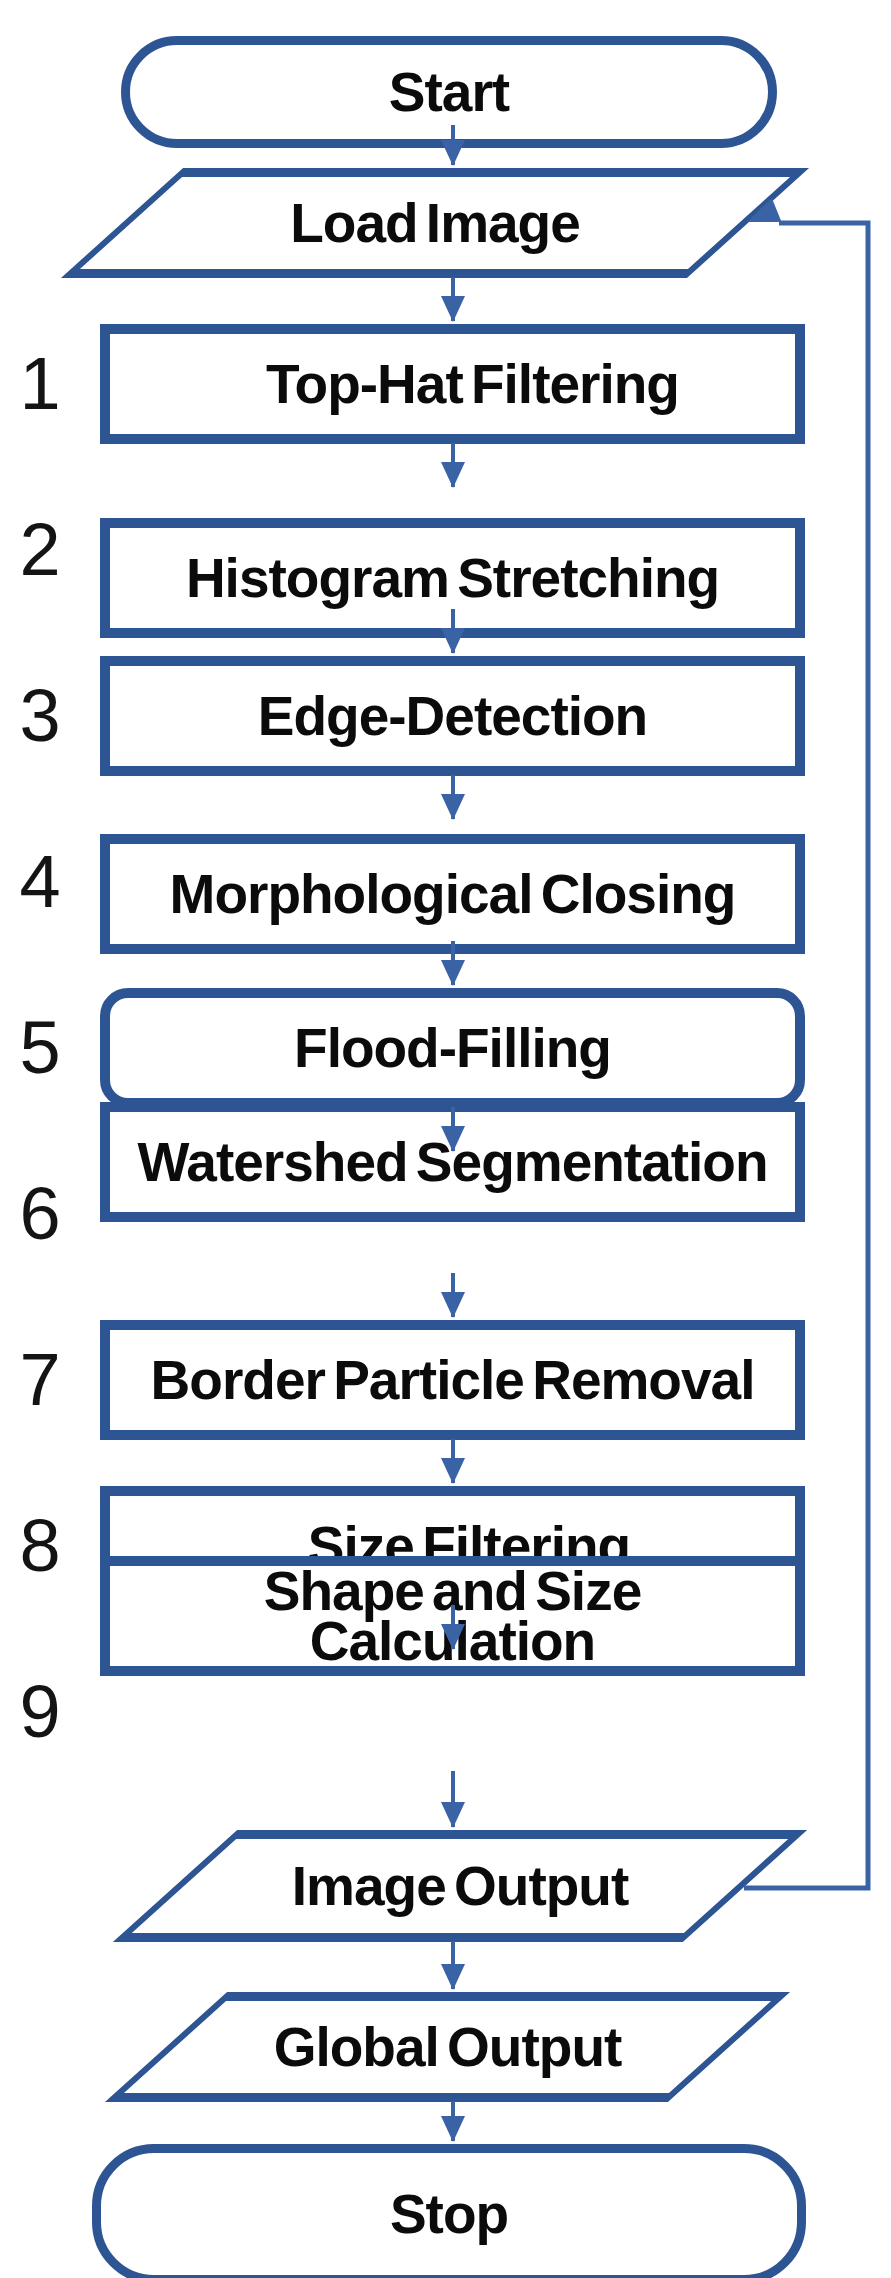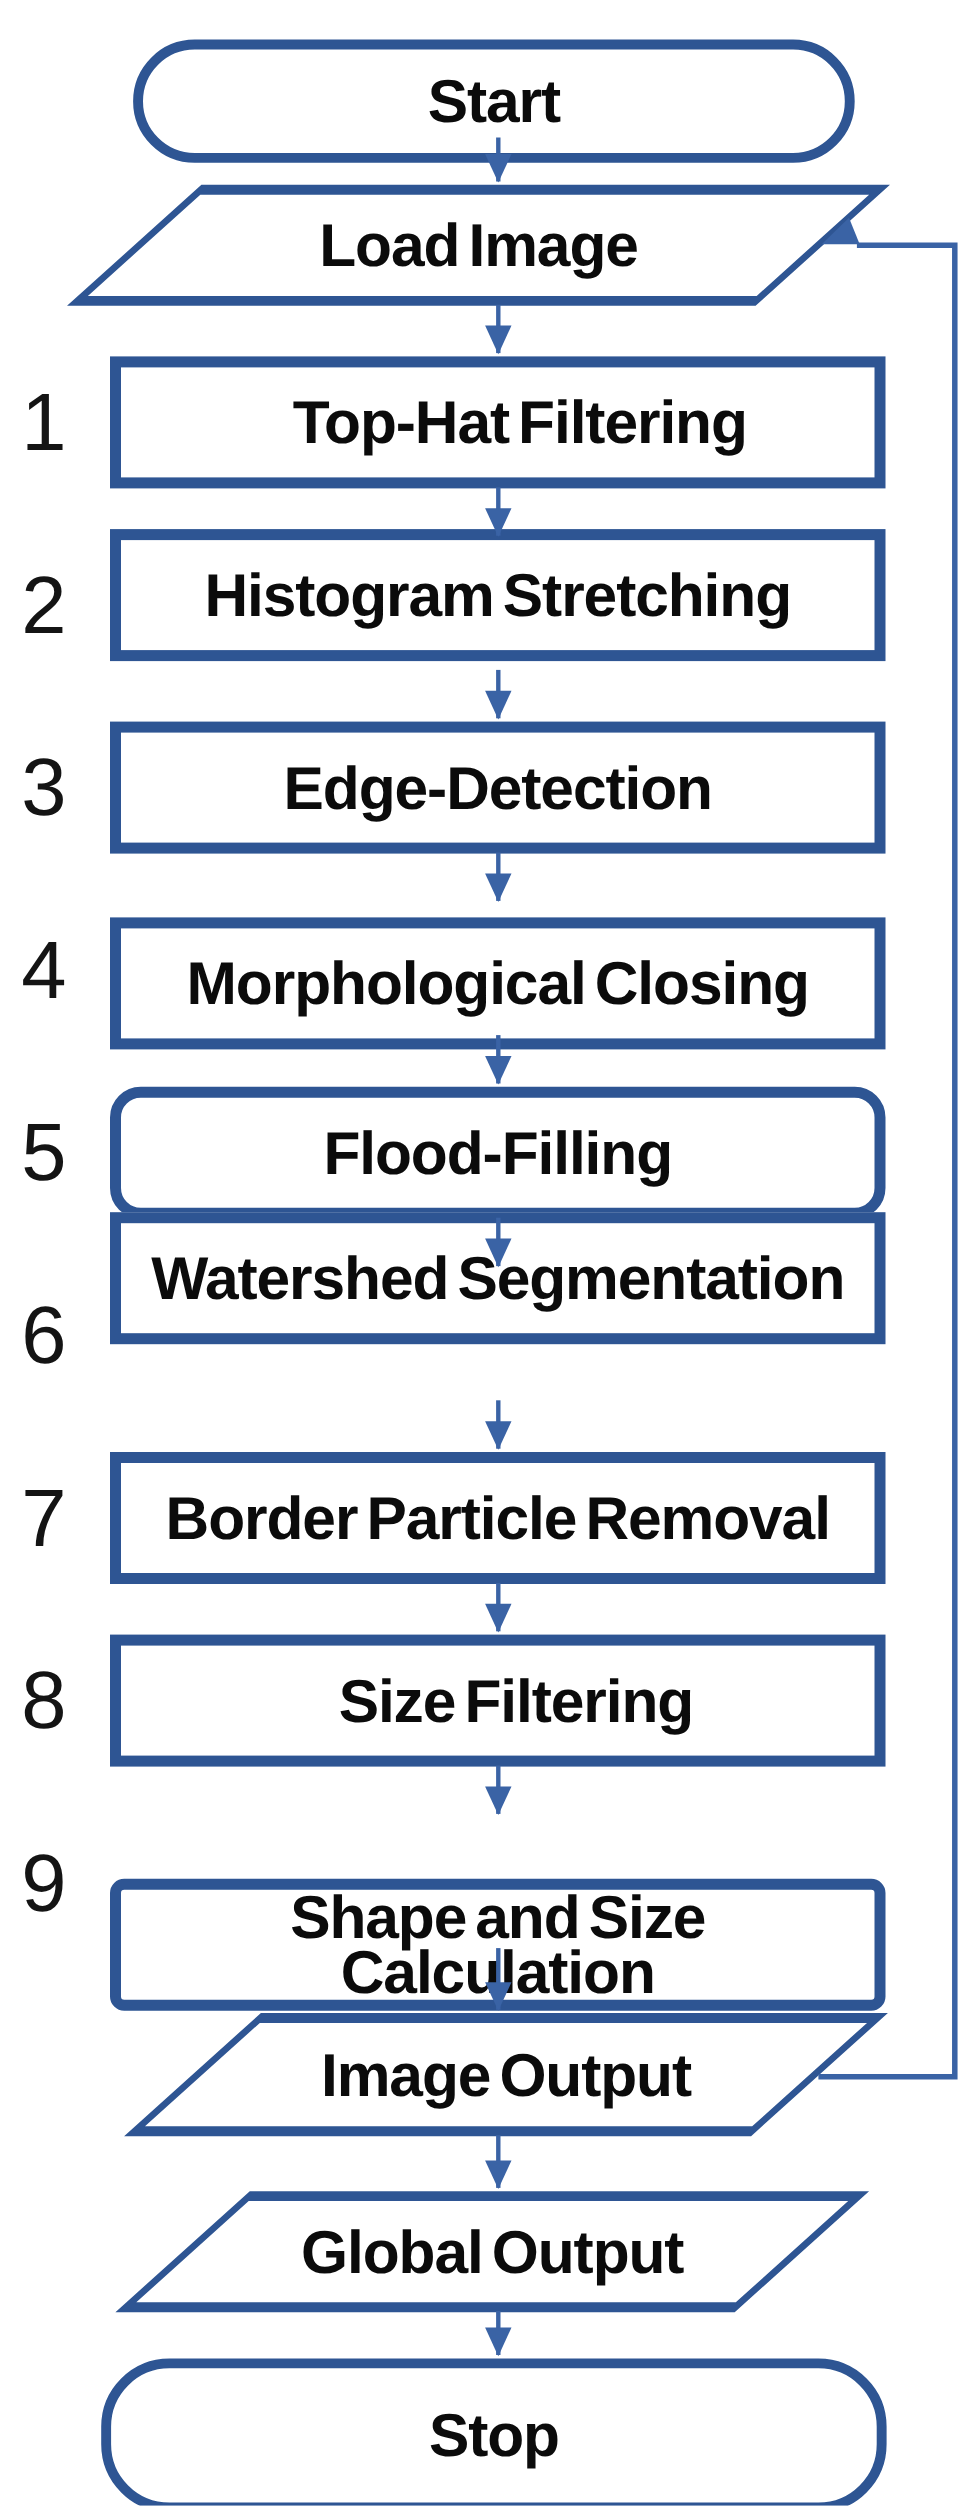--- a/index.html
+++ b/index.html
@@ -68,21 +68,21 @@
         <span>Load Image</span>
       </div>
   </div>
 
   <div class="num" style="top:344px;">1</div>
   <div class="shape rect" style="top:324px;padding-left:40px;">
     <span>Top-Hat Filtering</span>
   </div>
 
   <div class="num" style="top:510px;">2</div>
-  <div class="shape rect" style="top:481px;align-items:center;">
+  <div class="shape rect" style="top:518px;align-items:center;">
     <span>Histogram Stretching</span>
   </div>
 
   <div class="num" style="top:676px;">3</div>
   <div class="shape rect" style="top:656px;">
     <span>Edge-Detection</span>
   </div>
 
   <div class="num" style="top:842px;">4</div>
   <div class="shape rect" style="top:834px;">
@@ -103,21 +103,21 @@
   <div class="shape rect" style="top:1320px;">
     <span>Border Particle Removal</span>
   </div>
 
   <div class="num" style="top:1506px;">8</div>
   <div class="shape rect" style="top:1486px;padding-left:33px;">
     <span>Size Filtering</span>
   </div>
 
   <div class="num" style="top:1672px;">9</div>
-  <div class="shape rect two-line" style="top:1708px;border-radius:13px;">
+  <div class="shape rect two-line" style="top:1556px;">
     <span>Shape and Size</span>
     <span>Calculation</span>
   </div>
 
   <div class="shape pgram" style="left:175px;top:1830px;width:570px;height:112px;">
     <div class="pg-inner">
         <span>Image Output</span>
       </div>
   </div>
 

